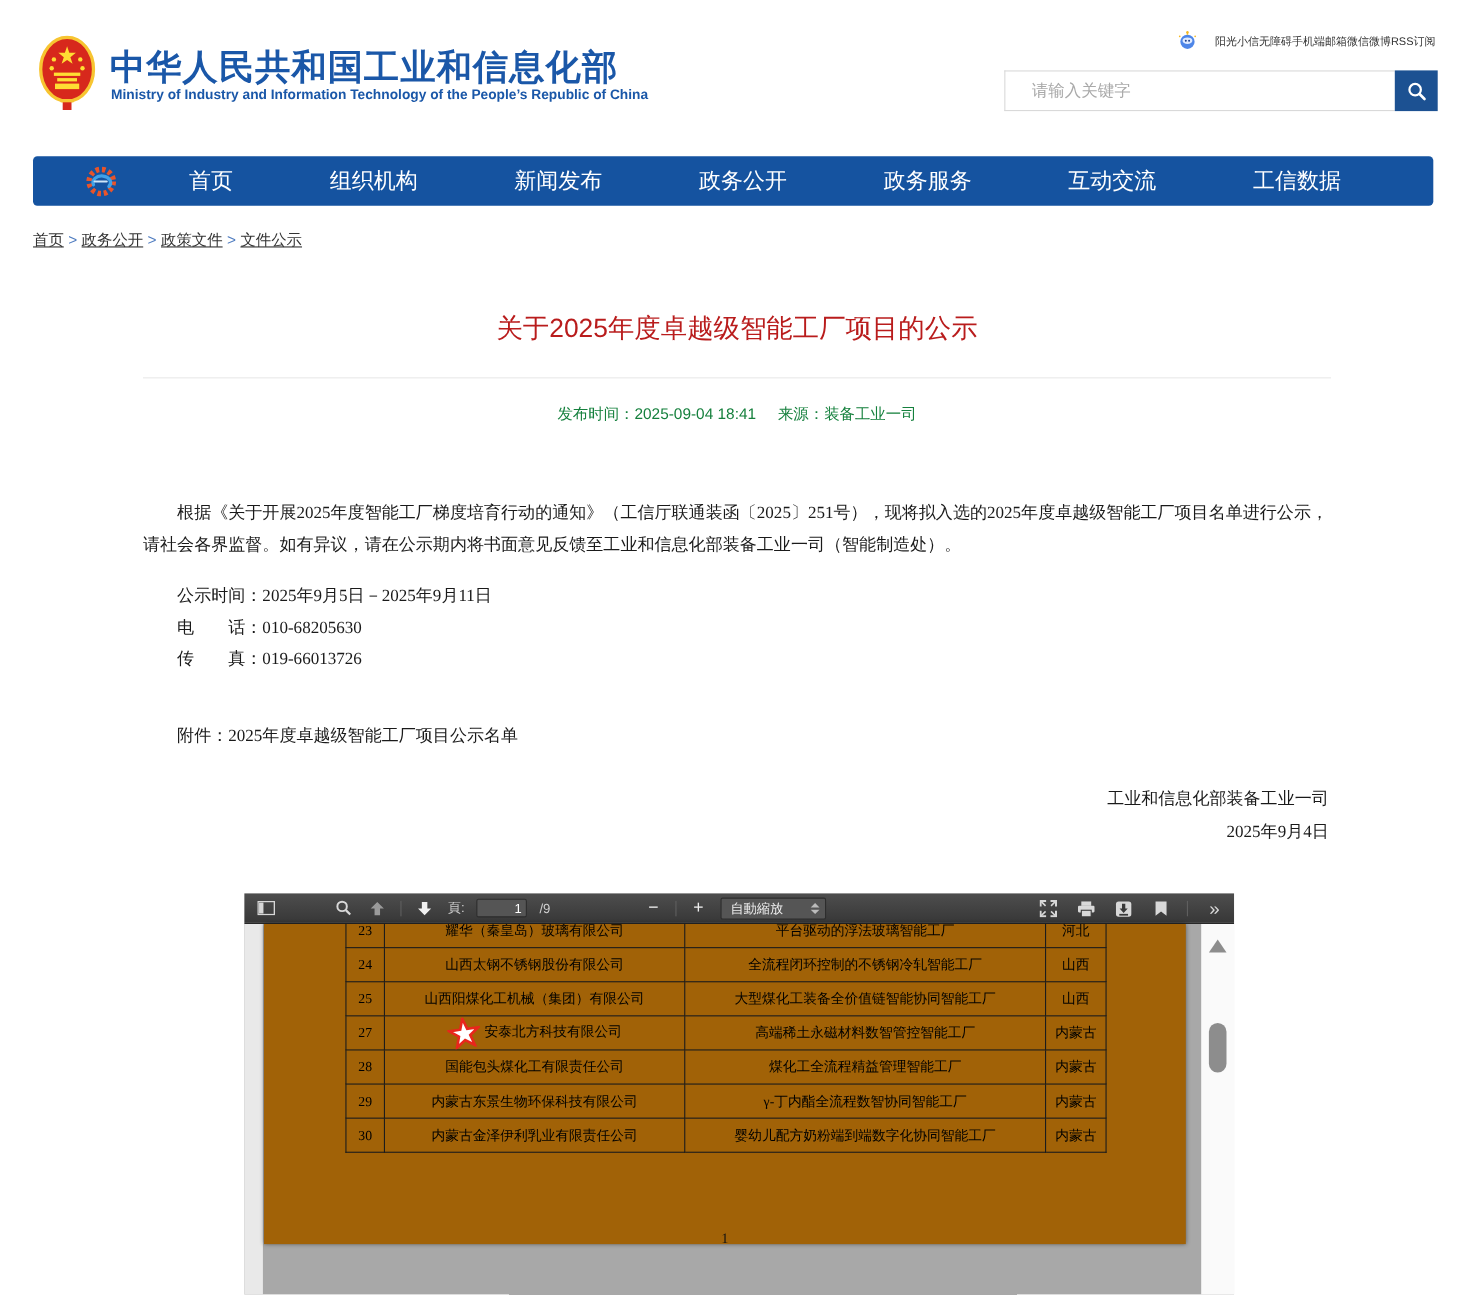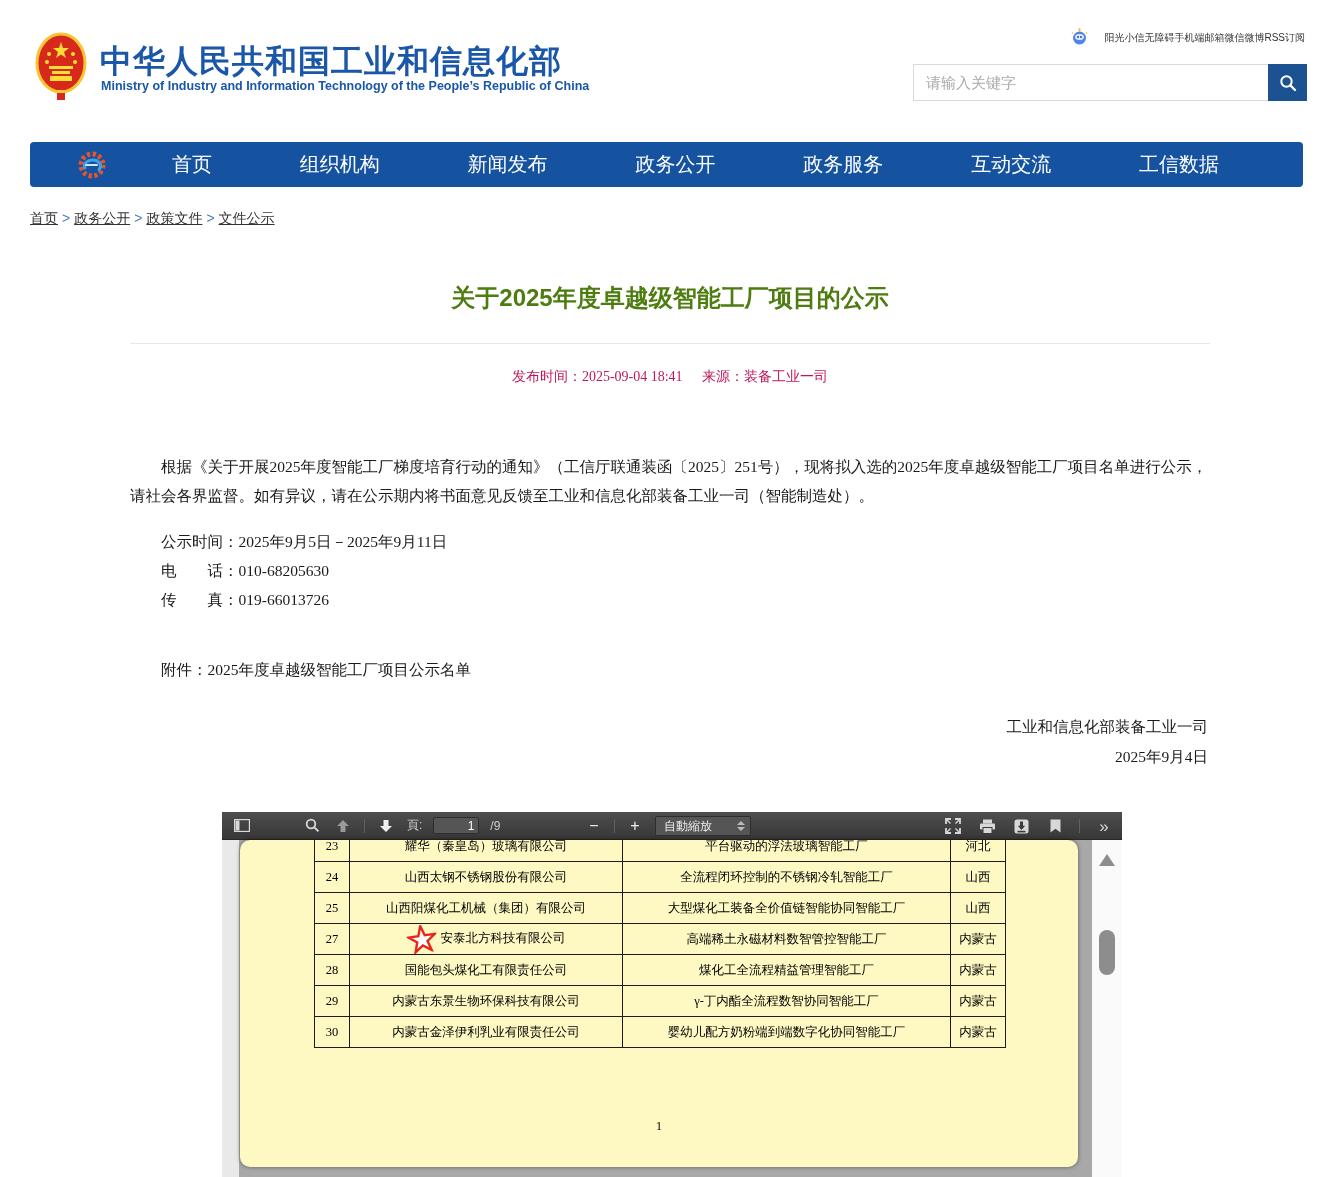--- a/index.html
+++ b/index.html
@@ -9,37 +9,37 @@
     font-family:"Liberation Sans","DejaVu Sans",sans-serif; color:#333;
   }
   
   .emblem { position:absolute; left:35px; top:32px; width:52px; height:68px; }
   .site-title { position:absolute; left:100px; top:40px; font-size:32px; font-weight:bold; color:#1a57a8; letter-spacing:1px; white-space:nowrap; }
   .site-subtitle { position:absolute; left:101px; top:79px; font-size:12.5px; font-weight:600; color:#1a57a8; white-space:nowrap; }
   .quick-links { position:absolute; top:28px; right:28px; display:flex; align-items:center; gap:15px; font-size:10px; color:#333; }
   .quick-links .ql-item { cursor:pointer; white-space:nowrap; }
   .mascot { width:19px; height:19px; display:inline-block; }
   .search-bar { position:absolute; left:913px; top:64px; width:394px; height:37px; display:flex; }
-  .search-input { flex:1; border:1px solid #d9d9d9; border-right:none; font-size:15px; padding:0 12px; color:#333; outline:none; font-family:inherit; }
+  .search-input { flex:1; border:1px solid #d9d9d9; border-right:none; font-size:15px; padding:0 24px; color:#333; outline:none; font-family:inherit; }
   .search-input::placeholder { color:#a9a9a9; }
   .search-btn { width:39px; height:37px; background:#1c5192; border:none; cursor:pointer; display:flex; align-items:center; justify-content:center; }
   
   .nav { position:absolute; left:30px; top:142px; width:1273px; height:45px; background:#1553a0; border-radius:4px; display:flex; align-items:center; }
   .nav-logo { margin-left:46px; width:32px; height:32px; flex:0 0 auto; }
   .nav-items { flex:1; display:flex; justify-content:space-around; padding:0 40px 0 20px; }
   .nav-item { color:#fff; font-size:20px; cursor:pointer; white-space:nowrap; }
   
   .breadcrumb { position:absolute; left:30px; top:210px; font-size:14px; color:#333; }
   .bc-link { text-decoration:underline; cursor:pointer; }
   .bc-sep { color:#4f7cc0; margin:0 4px; }
   
   .article { position:absolute; left:130px; top:282px; width:1080px; }
-  .article-title { text-align:center; font-size:24px; font-weight:bold; color:#4d7c0f; }
+  .article-title { text-align:center; font-size:24px; font-weight:normal; color:#b91c1c; }
   .article-meta-wrap { border-bottom:1px solid #e8e8e8; height:30px; }
-  .article-meta { text-align:center; color:#be185d; font-size:14px; padding-top:24px;font-family:Liberation Serif, serif; }
+  .article-meta { text-align:center; color:#15803d; font-size:14px; padding-top:24px; }
   .article-meta span { margin:0 8px; }
   .article-body { margin-top:66px; font-family:"Liberation Serif","DejaVu Serif",serif; font-size:15.5px; line-height:29px; color:#1a1a1a; }
   .article-body p { text-indent:2em; }
   .p-lead { margin-bottom:17px; }
   .p-attach { margin-top:41px; cursor:pointer; }
   .signature { margin-top:28px; text-align:right; line-height:30px; padding-right:2px; }
   
   .pdf-viewer { position:absolute; left:222px; top:812px; width:900px; height:365px; overflow:hidden; }
   .pdf-toolbar { position:relative; height:28px; background:linear-gradient(#4e4e4e,#373737); border-bottom:1px solid #282828; display:flex; align-items:center; color:#d8d8d8; }
   .tb-left { display:flex; align-items:center; gap:11px; padding-left:10px; }
@@ -50,21 +50,21 @@
   .tb-label { font-size:12px; color:#cfcfcf; }
   .page-input { width:46px; height:17px; background:#555; border:1px solid #2d2d2d; color:#fff; font-size:12px; text-align:right; padding:0 4px; border-radius:2px; font-family:inherit; }
   .zoom-select { width:96px; height:20px; background:#555; border:1px solid #2d2d2d; border-radius:2px; color:#eee; font-size:12px; display:flex; align-items:center; padding:0 5px 0 8px; cursor:pointer; }
   .zoom-select .zs-text { flex:1; }
   .spinner { display:flex; flex-direction:column; gap:2px; }
   .spinner .up { width:0; height:0; border-left:4px solid transparent; border-right:4px solid transparent; border-bottom:4px solid #bbb; }
   .spinner .dn { width:0; height:0; border-left:4px solid transparent; border-right:4px solid transparent; border-top:4px solid #bbb; }
   .chev { font-size:17px; color:#d8d8d8; line-height:1; }
   .pdf-content { position:relative; height:337px; background:#a8a8a8; }
   .pdf-gutter { position:absolute; left:0; top:0; width:17px; height:100%; background:#e9e9e9; }
-  .pdf-page { position:absolute; left:18px; top:0; width:838px; height:327px; background:#fef9c3; box-shadow:0 0 4px rgba(0,0,0,.45); overflow:hidden;border-radius:10px; }
+  .pdf-page { position:absolute; left:18px; top:0; width:838px; height:291px; background:#a16207; box-shadow:0 0 4px rgba(0,0,0,.45); overflow:hidden; }
   .pdf-scrollbar { position:absolute; right:0; top:0; width:30px; height:100%; background:#fafafa; }
   .sb-up { position:absolute; top:14px; left:7px; width:0; height:0; border-left:8px solid transparent; border-right:8px solid transparent; border-bottom:12px solid #8d8d8d; cursor:pointer; }
   .sb-thumb { position:absolute; top:90px; left:7px; width:16px; height:45px; background:#8d8d8d; border-radius:8px; cursor:pointer; }
   
   .pdf-table { position:absolute; left:74px; top:-10px; width:691px; border-collapse:collapse; font-family:"Liberation Serif","DejaVu Serif",serif; font-size:12.5px; color:#000; table-layout:fixed; }
   .pdf-table td { border:1px solid #1c1c1c; height:31px; text-align:center; padding:0 3px; overflow:hidden; white-space:nowrap; }
   .c-no { width:35px; } .c-company { width:273px; } .c-project { width:328px; } .c-province { width:55px; }
   .star-wrap { display:inline-block; vertical-align:middle; margin-right:4px; transform:rotate(-8deg); }
   .page-footer { position:absolute; left:0; top:278px; width:100%; text-align:center; font-family:"Liberation Serif","DejaVu Serif",serif; font-size:13px; color:#111; }
   svg { display:block; }

